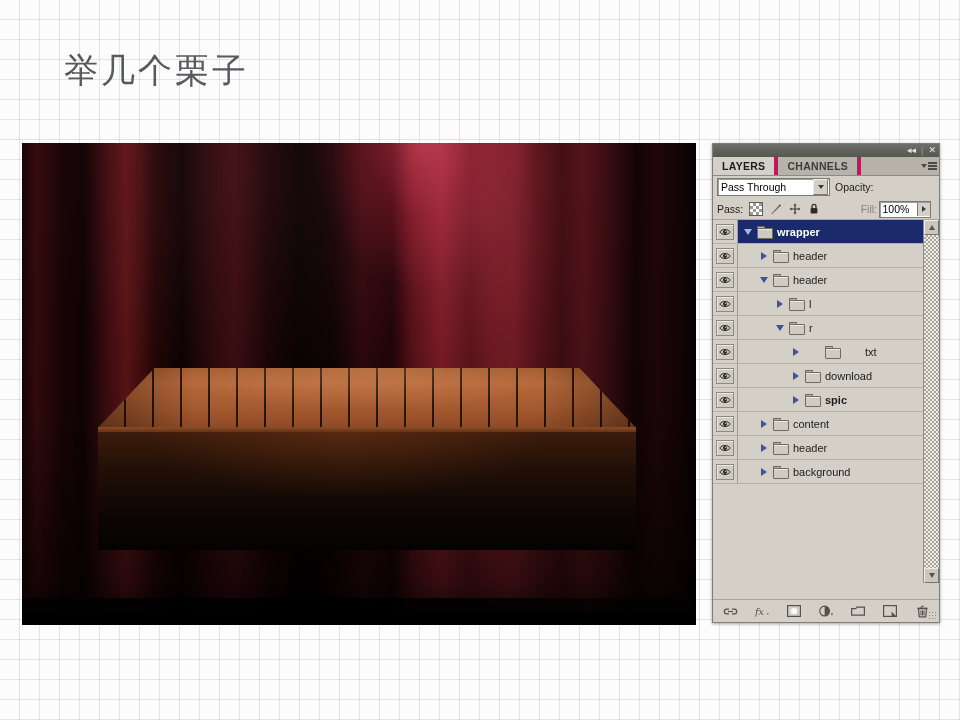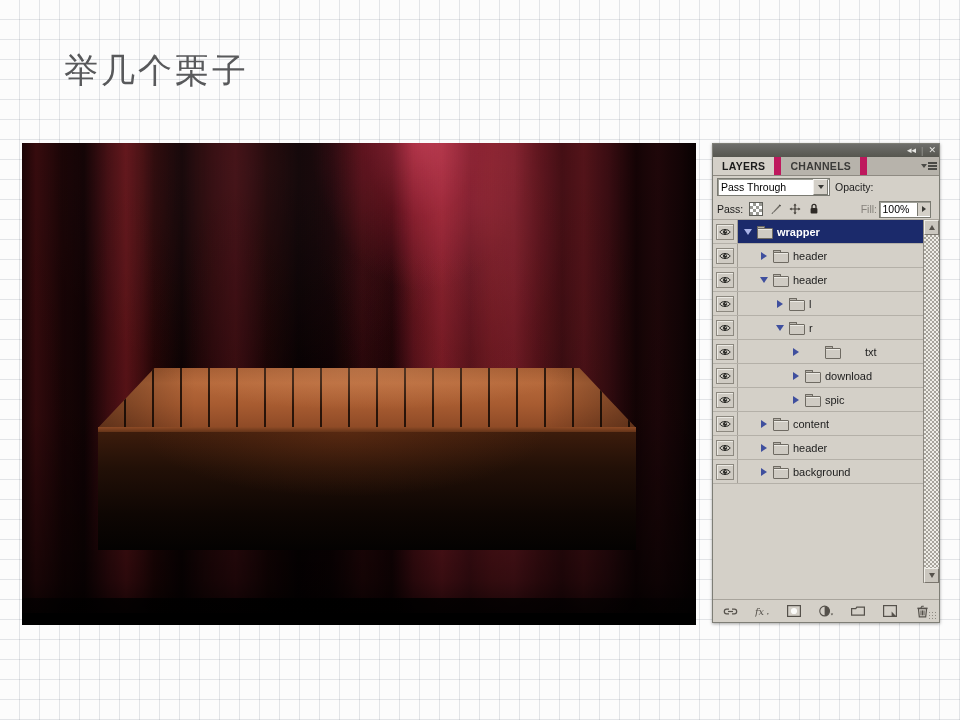--- a/index.html
+++ b/index.html
@@ -115,21 +115,21 @@
     padding-right:3px;gap:5px;
   }
   .tb-btn{color:#e8e8e4;font-size:9px;line-height:9px;cursor:default;}
   .tb-sep{color:#9a9a95;font-size:9px;}
   #panel-tabs{
     height:18px;background:#b7b3ab;display:flex;align-items:stretch;
     border-bottom:1px solid #8e8a82;position:relative;
   }
   .ptab{
     display:flex;align-items:center;padding:0 9px;font-size:10.5px;
-    font-weight:bold;color:#3a3a38;border-right:7px solid #be185d;
+    font-weight:bold;color:#3a3a38;border-right:4px solid #be185d;
     letter-spacing:.3px;
   }
   .ptab.active{background:#d4d0c8;color:#1b1b1b;}
   #panel-menu-btn{
     position:absolute;right:4px;top:3px;width:14px;height:12px;
     display:flex;align-items:center;gap:1px;
   }
   #panel-menu-btn .mtri{
     width:0;height:0;border-left:3px solid transparent;border-right:3px solid transparent;
     border-top:4px solid #4a4a46;
@@ -517,21 +517,21 @@
         <div class="lrow">
           <div class="eyecell">
             <span class="eyebox">
               <svg width="12" height="8" viewBox="0 0 12 8">
                 <path d="M0.8 4 C3 0.6 9 0.6 11.2 4 C9 7.4 3 7.4 0.8 4 Z" fill="none" stroke="#2b2b28" stroke-width="1"></path>
                 <circle cx="6" cy="4" r="2.1" fill="#2b2b28"></circle>
                 <circle cx="6.7" cy="3.3" r="0.6" fill="#e8e6e0"></circle>
               </svg>
             </span>
           </div>
-          <div class="body" style="padding-left: 52px;">
+          <div class="body" style="padding-left: 52px; font-weight: bold;">
             <span class="tri">
               <i class="closed"></i>
             </span>
             <span class="folder">
               <span class="tab"></span>
               <span class="bodyf"></span>
             </span>
             <span class="lname">spic</span>
           </div>
         </div>

